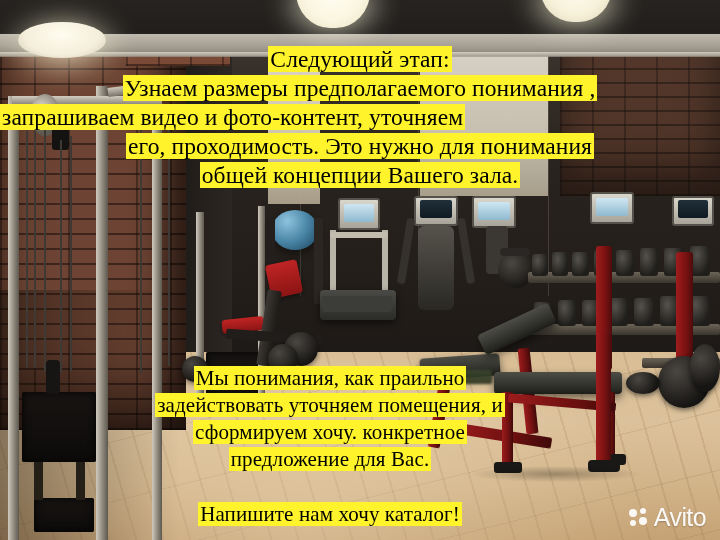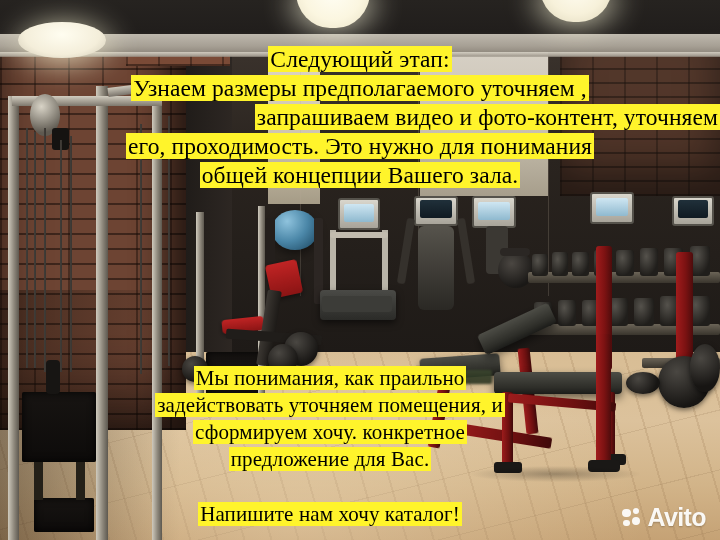--- a/index.html
+++ b/index.html
@@ -231,21 +231,21 @@
     position:absolute; display:block; border-radius:50%;
     background:#ffffff;
   }
   .ad1 { width:8.5px;  height:8.5px;  left:0;    top:1px; }
   .ad2 { width:6px;    height:6px;    left:11px; top:0px; }
   .ad3 { width:6.5px;  height:6.5px;  left:1px;  top:12px; }
   .ad4 { width:8px;    height:8px;    left:10px; top:9px; }
   .avito-word {
     color:#ffffff;
     font-family:"Liberation Sans","DejaVu Sans",sans-serif;
-    font-size:25px; font-weight:700; letter-spacing:-.6px;
+    font-size:25px; font-weight:400; letter-spacing:-.6px;
     line-height:1;
     text-shadow:0 1px 2px rgba(0,0,0,.25);
   }
 </style>
 </head>
 <body>
 
 <div id="poster">
 
   <div class="photo">
@@ -390,22 +390,22 @@
     <div class="eq" style="left:470px; top:466px; width:170px; height:16px; background:radial-gradient(ellipse,rgba(0,0,0,.28),rgba(0,0,0,0) 72%);"></div>
 
     <div class="eq blur-more" style="left:380px; top:370px; width:112px; height:14px; background:linear-gradient(180deg,#3e4a30,#27301e); border-radius:2px; opacity:.85;"></div>
 
   </div>
 
   <div class="text-layer">
 
     <div class="block-top">
       <div class="tline" style="left:0; top:47px; width:720px; text-align:center;"><span>Следующий этап:</span></div>
-      <div class="tline" style="left:0; top:76px; width:720px; text-align:center;"><span>Узнаем размеры предполагаемого уточняем ,</span></div>
-      <div class="tline" style="left:0; top:105px; width:720px; text-align:right;"><span>запрашиваем видео и фото-контент, уточняем</span></div>
+      <div class="tline" style="left:0; top:76px; width:720px; text-align:center;"><span>Узнаем размеры предполагаемого понимания ,</span></div>
+      <div class="tline" style="left:0; top:105px; width:720px; text-align:left;"><span>запрашиваем видео и фото-контент, уточняем</span></div>
       <div class="tline" style="left:0; top:134px; width:720px; text-align:center;"><span>его, проходимость. Это нужно для понимания</span></div>
       <div class="tline" style="left:0; top:163px; width:720px; text-align:center;"><span>общей концепции Вашего зала.</span></div>
     </div>
 
     <div class="block-mid">
       <div class="tline" style="left:0; top:367px; width:660px; text-align:center;"><span>Мы понимания, как праильно</span></div>
       <div class="tline" style="left:0; top:394px; width:660px; text-align:center;"><span>задействовать уточняем помещения, и</span></div>
       <div class="tline" style="left:0; top:421px; width:660px; text-align:center;"><span>сформируем хочу. конкретное</span></div>
       <div class="tline" style="left:0; top:448px; width:660px; text-align:center;"><span>предложение для Вас.</span></div>
     </div>

